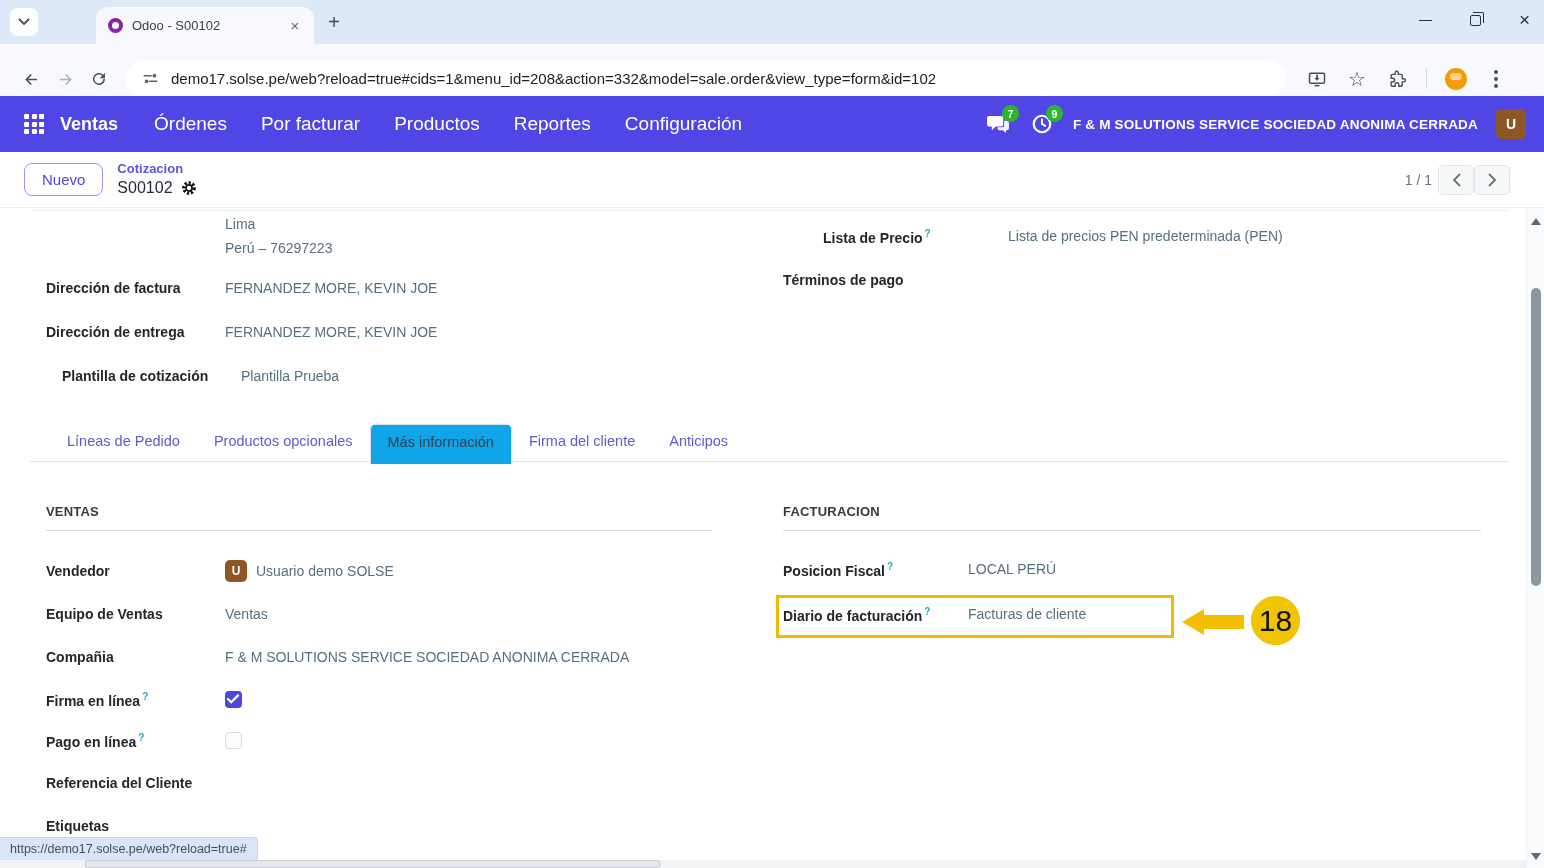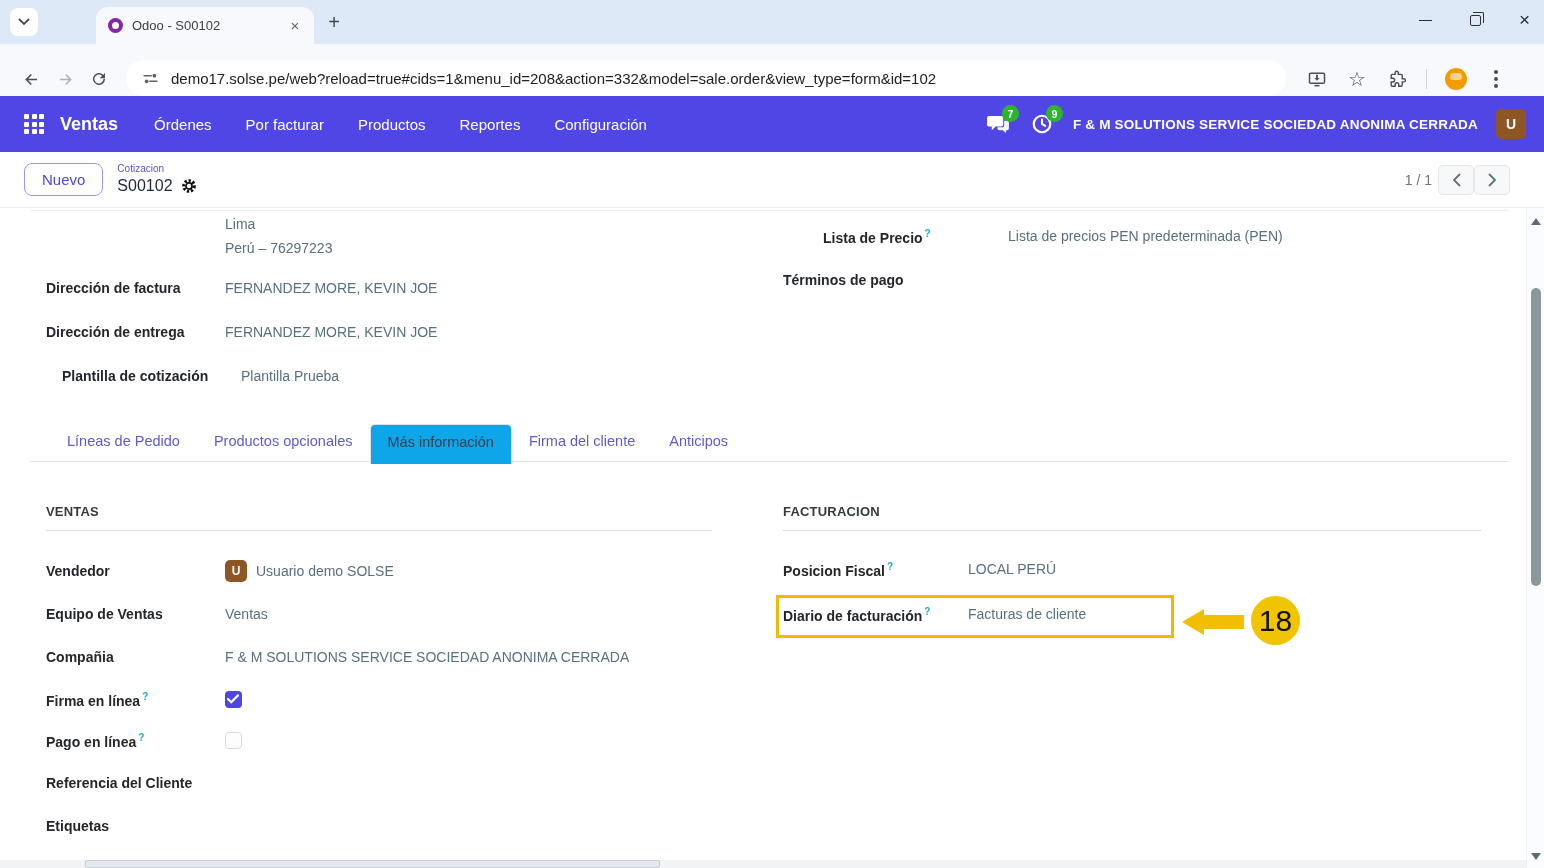--- a/index.html
+++ b/index.html
@@ -31,33 +31,33 @@
   .tdivider { width:1px; height:20px; background:#ccd5e0; margin:0 6px; }
   .ext-avatar { width:22px; height:22px; border-radius:50%; background:#f29b05; position:relative; }
   .ext-avatar:after { content:""; position:absolute; left:5px; top:5px; width:12px; height:7px; border-radius:6px; background:rgba(255,255,255,.55); }
   .star-glyph { font-size:20px; color:#4a4f55; }
 
   
   .o-navbar { position:absolute; left:0; top:96px; width:1544px; height:56px; background:#4f46e5; display:flex; align-items:center; color:#fff; }
   .apps-grid { display:grid; grid-template-columns:repeat(3,5px); grid-template-rows:repeat(3,5px); gap:2.5px; margin-left:24px; }
   .apps-grid i { background:#fff; border-radius:1px; }
   .o-appname { font-size:18px; font-weight:700; margin-left:16px; }
-  .o-menus { display:flex; gap:34px; margin-left:36px; font-size:15px; }
+  .o-menus { display:flex; gap:34px; margin-left:36px; font-size:19px; }
   .o-menu-item { cursor:pointer; }
   .o-systray { margin-left:auto; display:flex; align-items:center; gap:18px; margin-right:18px; }
   .badge-wrap { position:relative; width:26px; height:26px; display:flex; align-items:center; justify-content:center; }
   .o-badge { position:absolute; top:-6px; right:-8px; min-width:17px; height:17px; border-radius:9px; background:#2db52d; color:#fff; font-size:10.5px; font-weight:700; display:flex; align-items:center; justify-content:center; padding:0 4px; }
   .o-company { font-size:13.5px; font-weight:600; letter-spacing:.2px; }
   .o-avatar { width:30px; height:30px; border-radius:5px; background:#8e5625; color:#fff; font-size:14px; font-weight:700; display:flex; align-items:center; justify-content:center; }
 
   
   .control-panel { position:absolute; left:0; top:152px; width:1544px; height:56px; background:#fff; display:flex; align-items:center; border-bottom:1px solid #edf0f2; }
   .btn-new { margin-left:24px; padding:7px 17px; background:#fff; border:1px solid #9b97f0; color:#4f46e5; font-size:15px; font-weight:500; border-radius:8px; cursor:pointer; font-family:"Liberation Sans",sans-serif; }
   .breadcrumb { margin-left:14px; display:flex; flex-direction:column; line-height:1.25; }
-  .bc-parent { font-size:10px; color:#5a56d6; cursor:pointer; }
+  .bc-parent { font-size:13px; color:#5a56d6; cursor:pointer;font-weight:bold; }
   .bc-record { font-size:16px; color:#1f2937; display:flex; align-items:center; gap:8px; }
   .gear-icon { color:#111; display:flex; }
   .cp-right { margin-left:auto; display:flex; align-items:center; gap:0; margin-right:34px; }
   .pager-text { font-size:14px; color:#6b7280; margin-right:6px; }
   .pager-btn { width:36px; height:30px; background:#f6f8f9; border:1px solid #e3e7ea; border-radius:5px; display:flex; align-items:center; justify-content:center; color:#5f7470; cursor:pointer; }
 
   
   .content { position:absolute; left:0; top:208px; width:1544px; height:660px; background:#fff; }
   .sheet-topline { position:absolute; left:30px; top:2px; width:1478px; height:0; border-top:1px solid #eceff1; }
 
@@ -349,13 +349,14 @@
   <div class="hl-circle">18</div>
 
   <div class="vscroll">
     <div class="vs-up"></div>
     <div class="vs-thumb"></div>
     <div class="vs-down"></div>
   </div>
   <div class="hscroll">
     <div class="hs-thumb"></div>
   </div>
+  <div class="status-tip">https://demo17.solse.pe/web?reload=true#</div>
 </div>
 
 </body></html>

